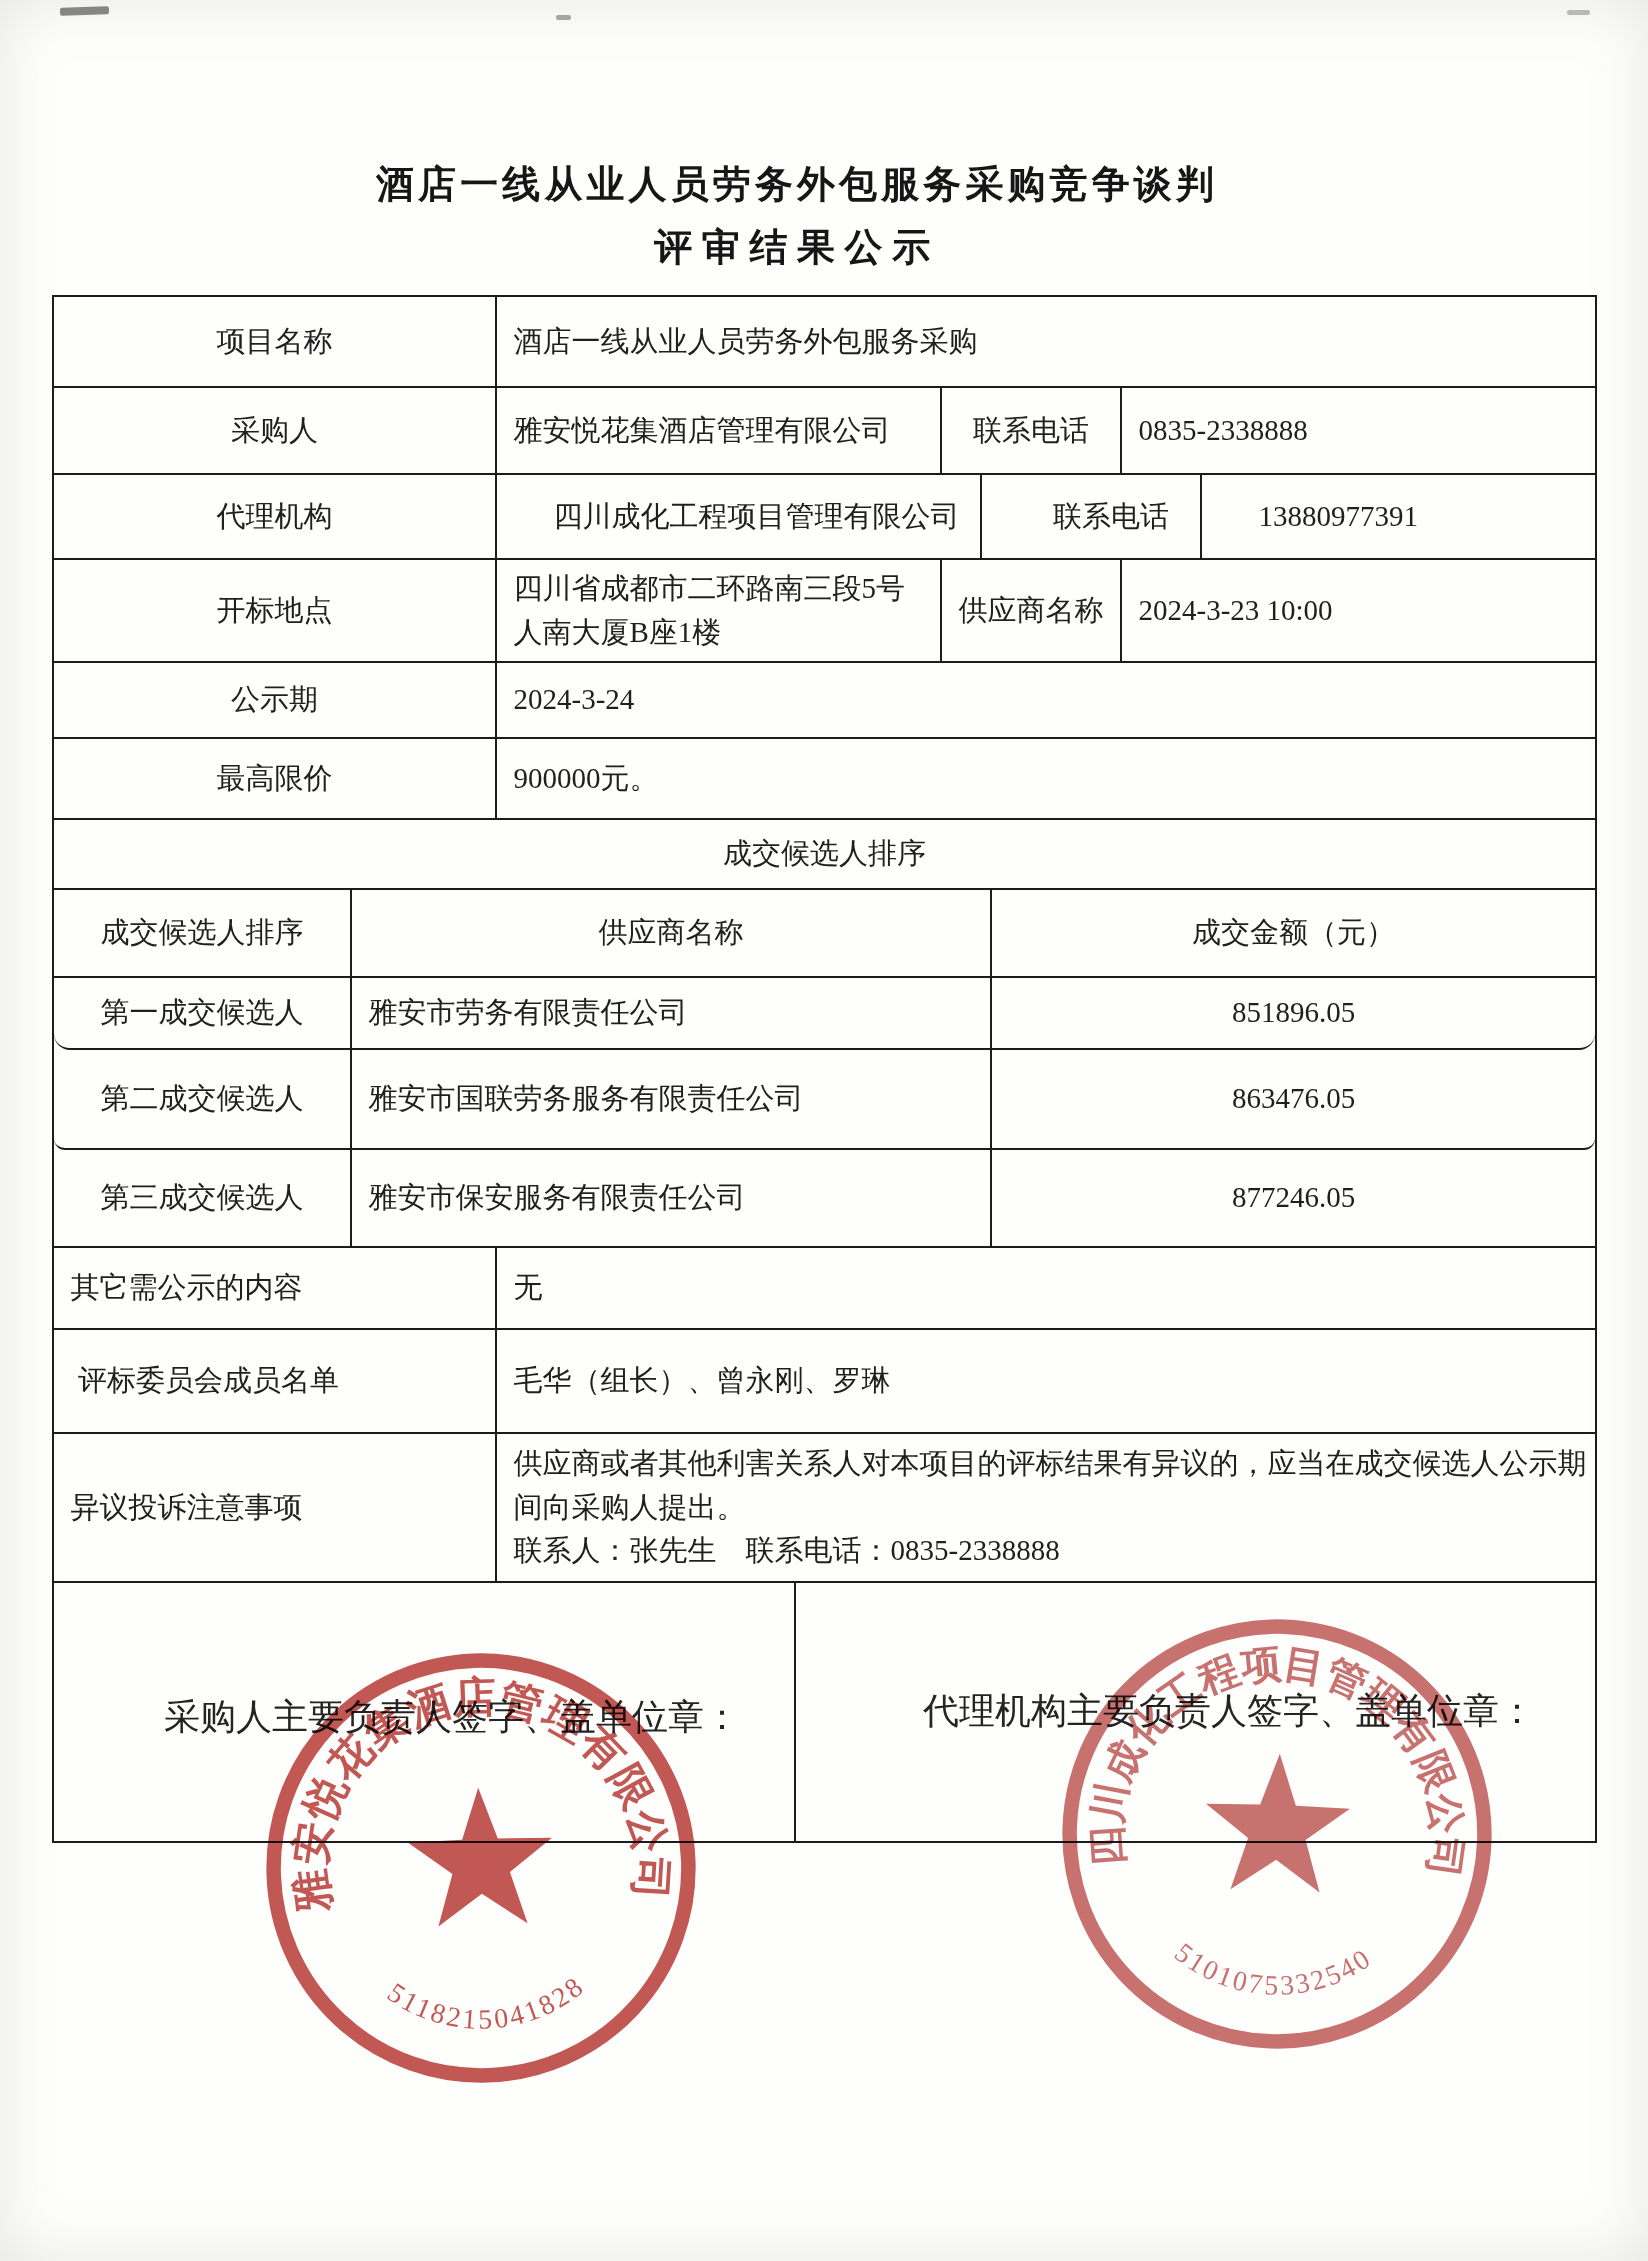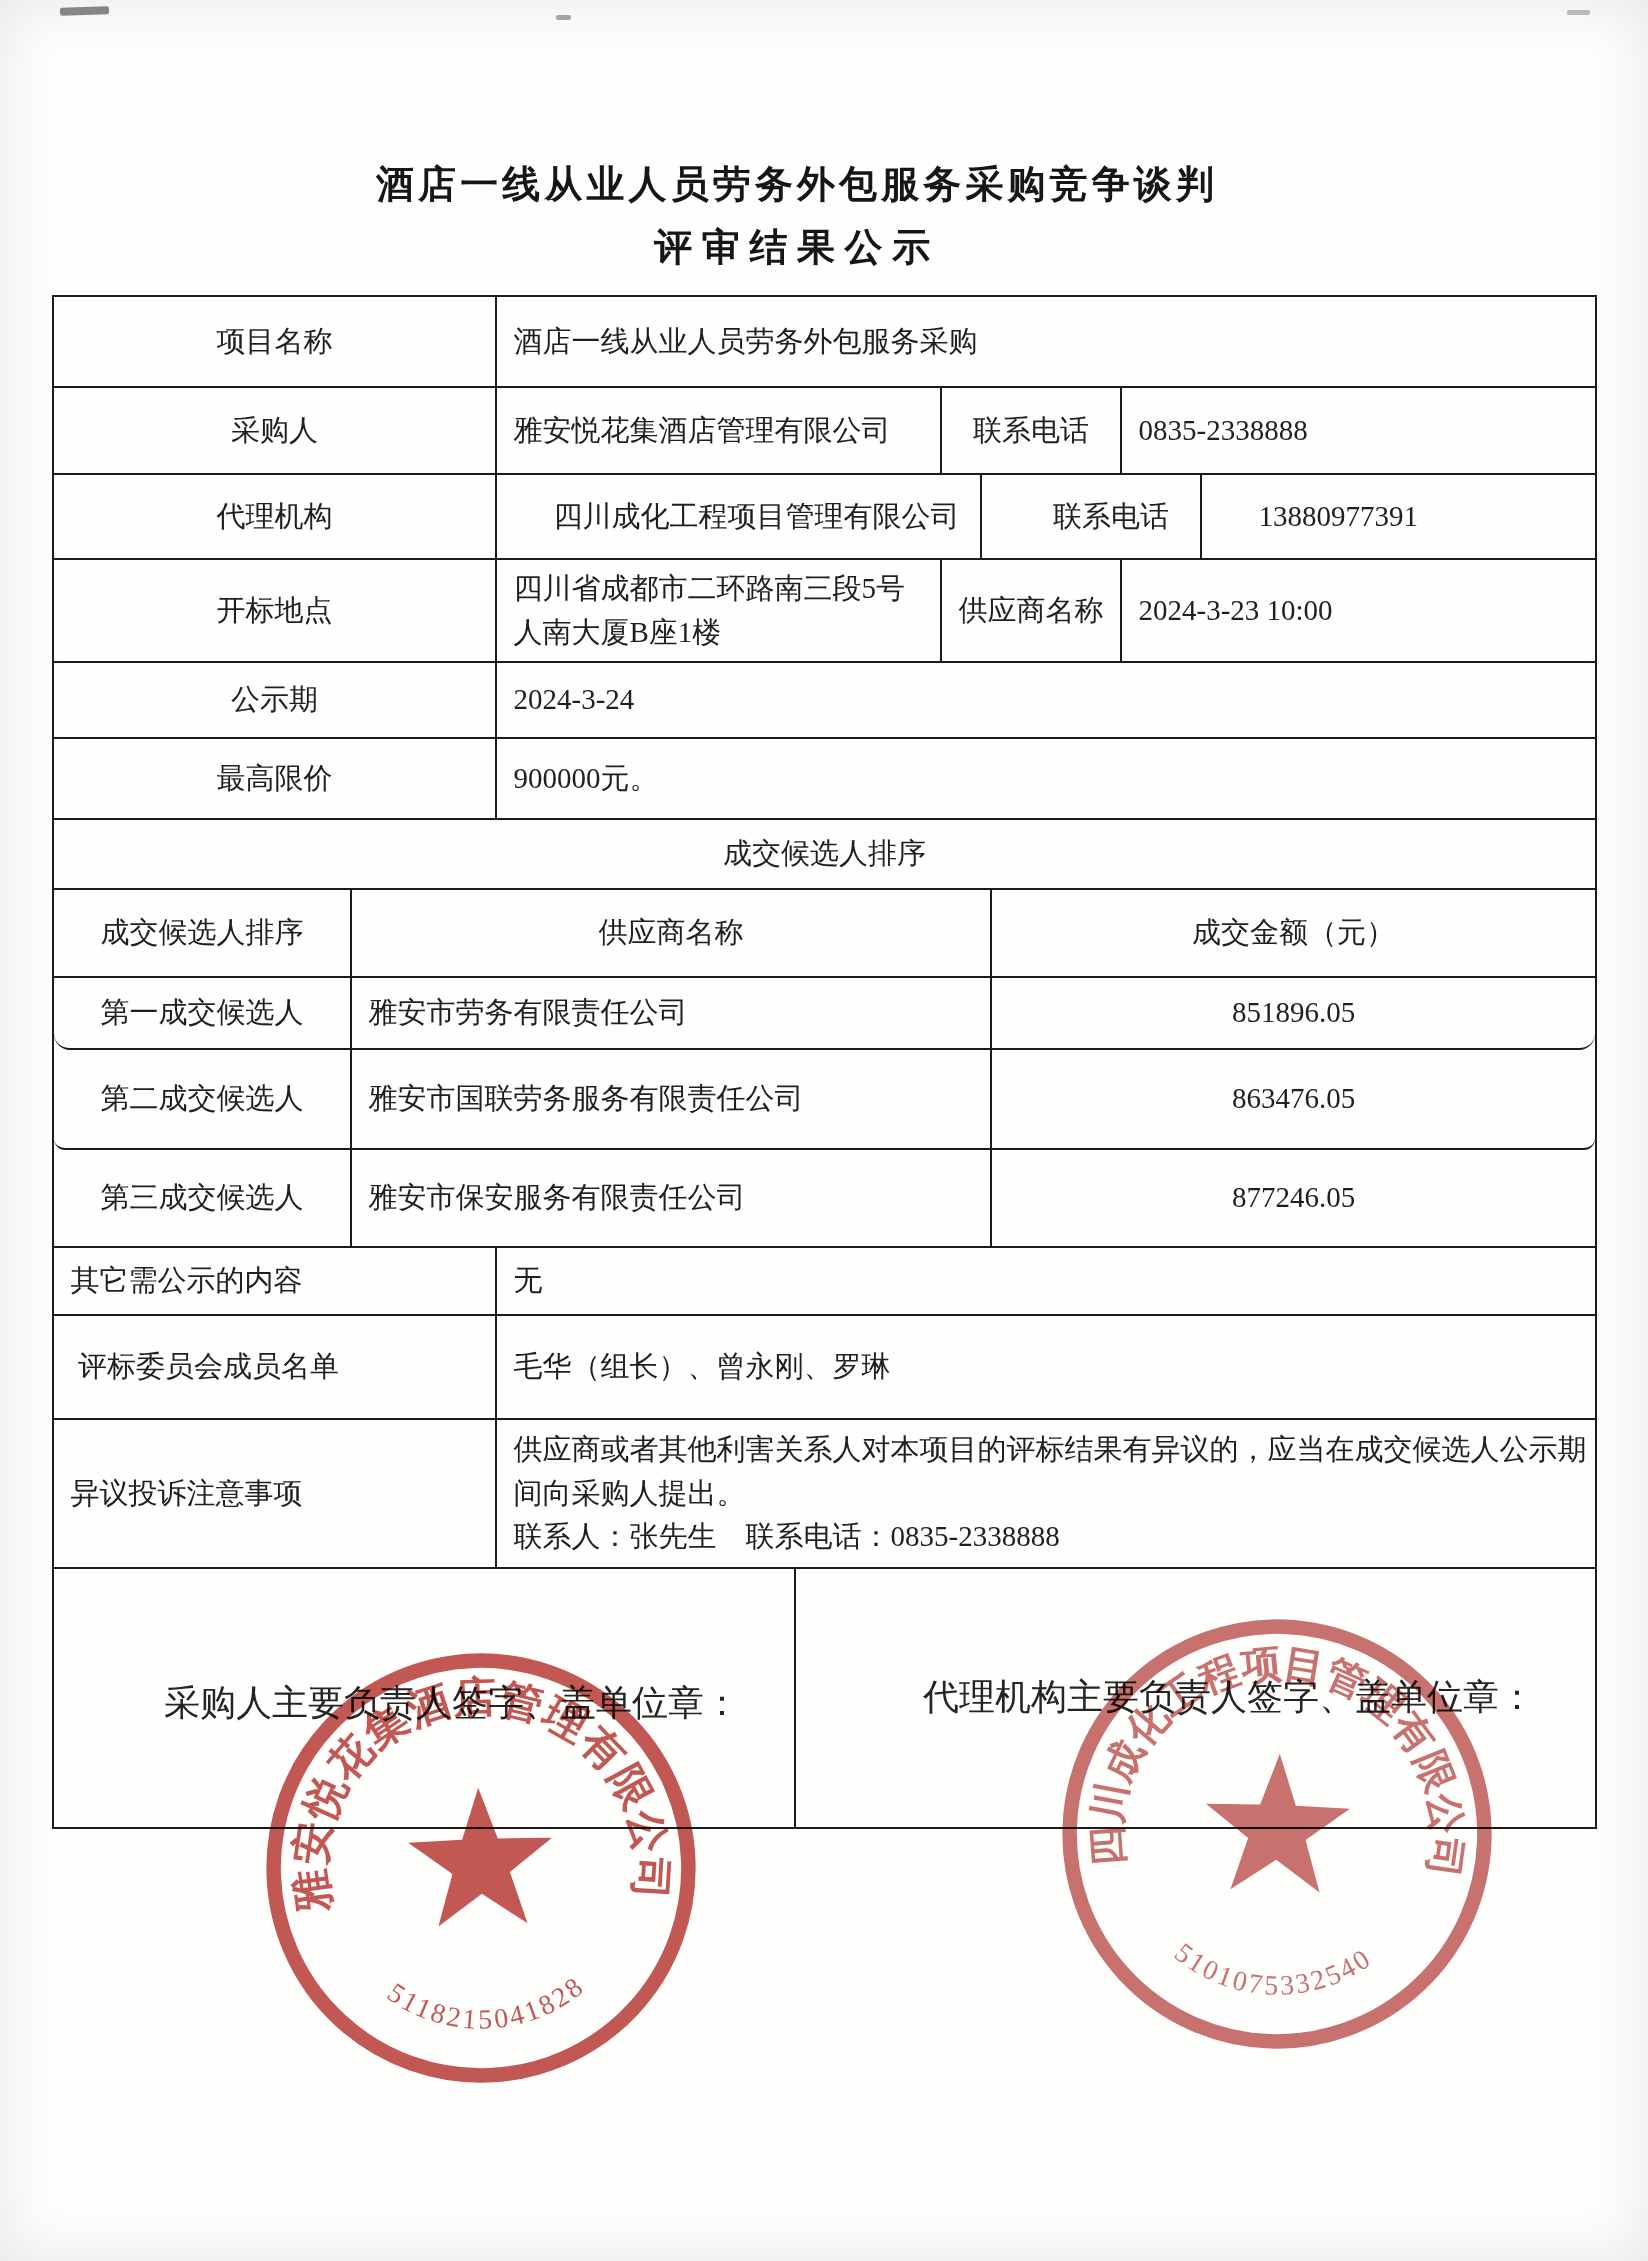--- a/index.html
+++ b/index.html
@@ -143,21 +143,21 @@
       <div class="cell val">雅安市国联劳务服务有限责任公司</div>
       <div class="cell ctr">863476.05</div>
     </div>
 
     <div class="trow r-c" style="height:98px;">
       <div class="cell lbl">第三成交候选人</div>
       <div class="cell val">雅安市保安服务有限责任公司</div>
       <div class="cell ctr">877246.05</div>
     </div>
 
-    <div class="trow r-a" style="height:68px;">
+    <div class="trow r-a" style="height:82px;">
       <div class="cell val" style="justify-content:flex-start; text-align:left;">其它需公示的内容</div>
       <div class="cell val">无</div>
     </div>
 
     <div class="trow r-a" style="height:104px;">
       <div class="cell val" style="justify-content:flex-start; text-align:left;padding-left:24px;">评标委员会成员名单</div>
       <div class="cell val">毛华（组长）、曾永刚、罗琳</div>
     </div>
 
     <div class="trow r-a" style="height:149px;">

